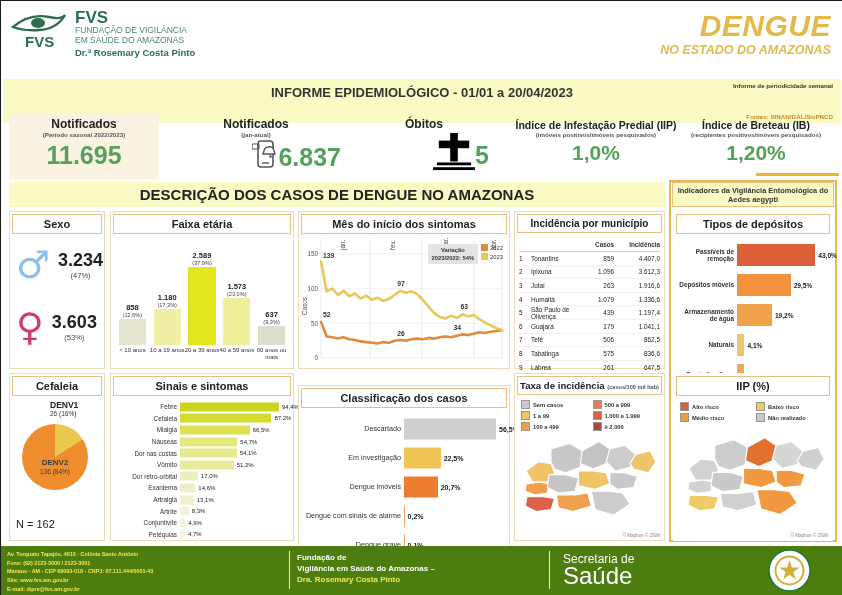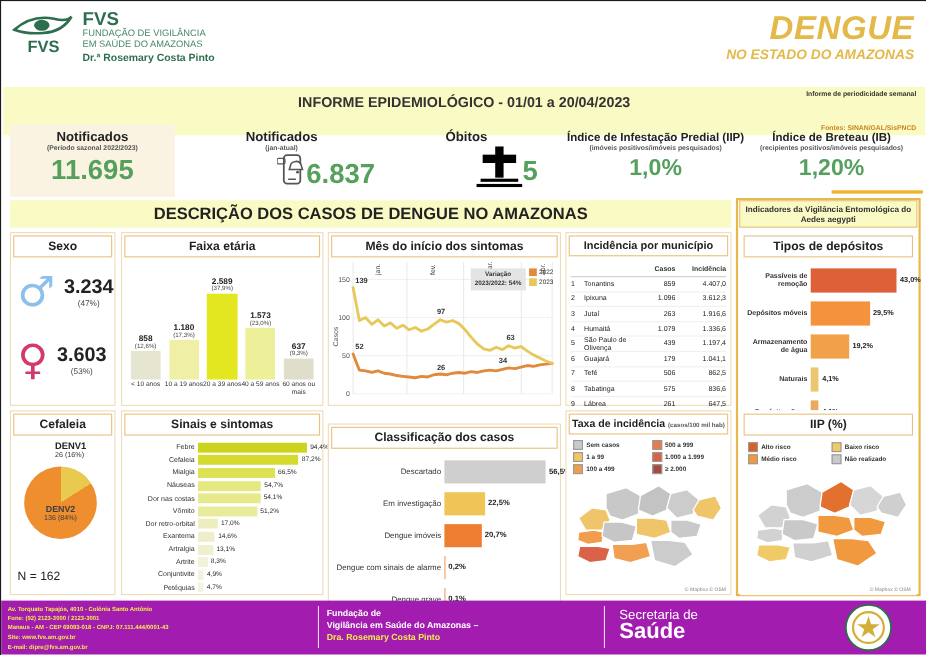--- a/index.html
+++ b/index.html
@@ -86,27 +86,27 @@
   .soro-in1{position:absolute;left:16px;top:84px;width:58px;text-align:center;font-size:8px;font-weight:bold;color:#3d3d3d;}
   .soro-in2{position:absolute;left:16px;top:94px;width:58px;text-align:center;font-size:6.5px;color:#3d3d3d;}
   .soro-n{position:absolute;left:6px;bottom:10px;font-size:11px;color:#222;}
   
   .mlegend{position:absolute;left:6px;right:2px;display:grid;grid-template-columns:1fr 1fr;gap:2px 2px;}
   .ml-it{display:flex;align-items:center;gap:3px;font-size:5.8px;font-weight:bold;color:#333;}
   .ml-sw{width:7px;height:7px;border:0.5px solid #999;flex:none;}
   .map-svg{position:absolute;left:3px;}
   .map-attr{position:absolute;right:4px;font-size:4.6px;color:#888;}
   
-  .footer{left:0;top:545px;width:842px;height:49px;background:#a21caf;}
+  .footer{left:0;top:545px;width:842px;height:49px;background:#4d7c0f;}
   .ft-addr{position:absolute;left:6px;top:4px;width:265px;font-size:5.4px;font-weight:bold;color:#f2e94e;line-height:1.6;}
   .ft-sep{position:absolute;top:5px;width:1px;height:38px;background:rgba(255,255,255,.85);}
   .ft-org{position:absolute;left:296px;top:7px;width:180px;font-size:8px;font-weight:bold;color:#fff;line-height:1.35;}
   .ft-org .y{color:#f2e94e;}
   .ft-sec1{position:absolute;left:562px;top:6px;font-size:12px;color:#fff;}
-  .ft-sec2{position:absolute;left:562px;top:18px;font-size:20px;font-weight:bold;color:#fff;line-height:1;}
+  .ft-sec2{position:absolute;left:562px;top:18px;font-size:24px;font-weight:normal;color:#fff;line-height:1;}
   .emblem{position:absolute;right:32px;top:3px;width:43px;height:43px;}
   .ib-underline{left:755px;top:172px;width:83px;height:3px;background:#f0b429;}
 </style>
 </head>
 <body>
 
 <div id="page">
 
   <div class="abs" style="left:10px;top:8px;display:flex;gap:8px;">
     <div style="text-align:center;">

